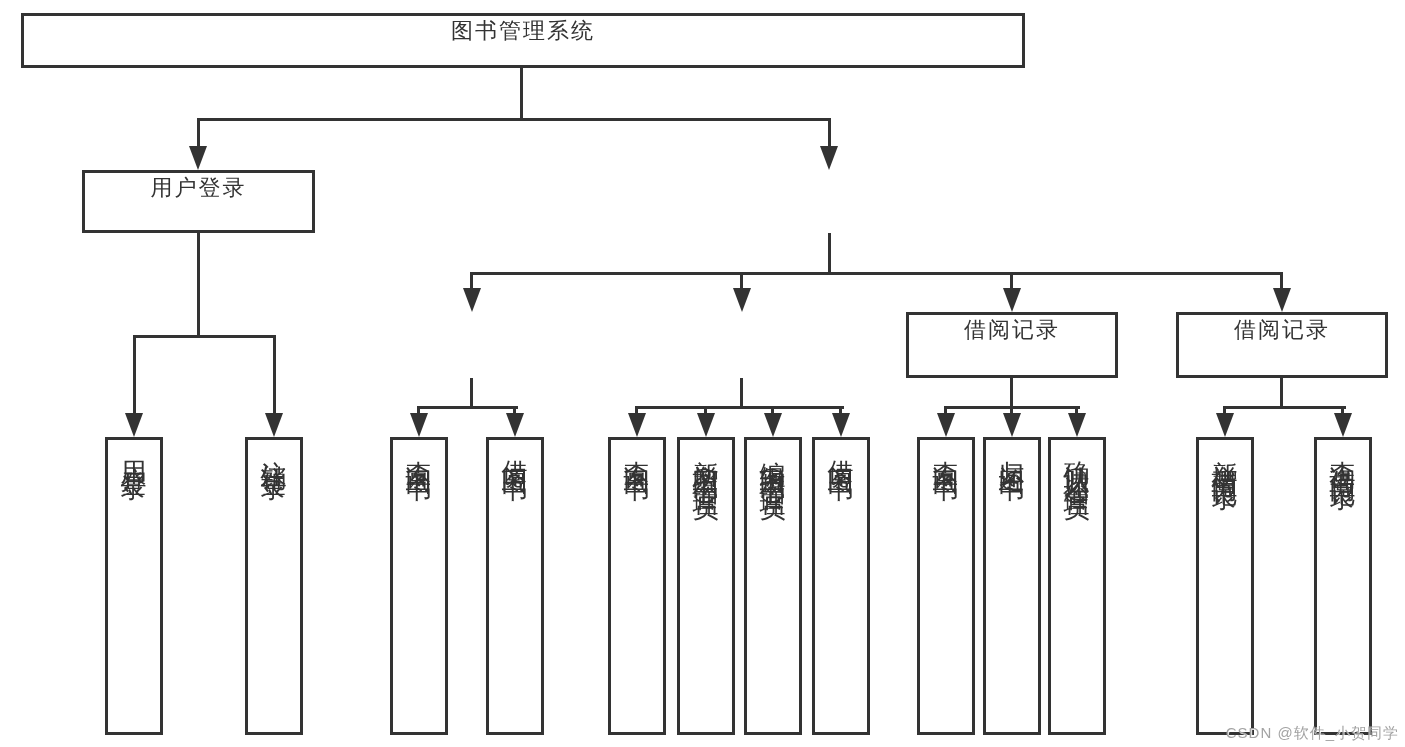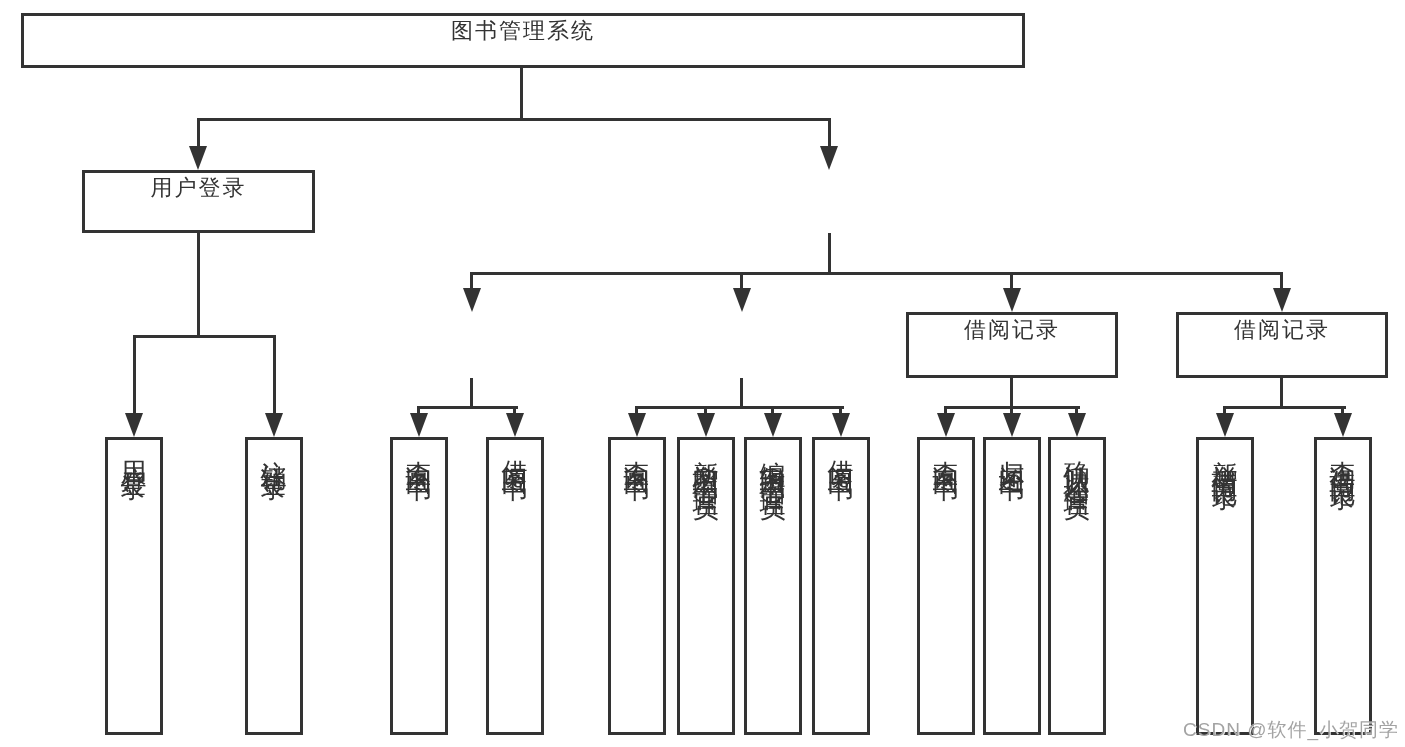--- a/index.html
+++ b/index.html
@@ -53,21 +53,21 @@
     height: 0;
     border-left: 9px solid transparent;
     border-right: 9px solid transparent;
     border-top: 24px solid var(--line);
   }
 
   .watermark {
     position: absolute;
     right: 6px;
     bottom: 4px;
-    font-size: 19px;
+    font-size: 15px;
     color: var(--watermark);
     letter-spacing: 1px;
     z-index: 10;
     text-shadow: 1px 1px 0 rgba(255,255,255,0.85);
     white-space: nowrap;
   }
 </style>
 </head>
 <body>
 

